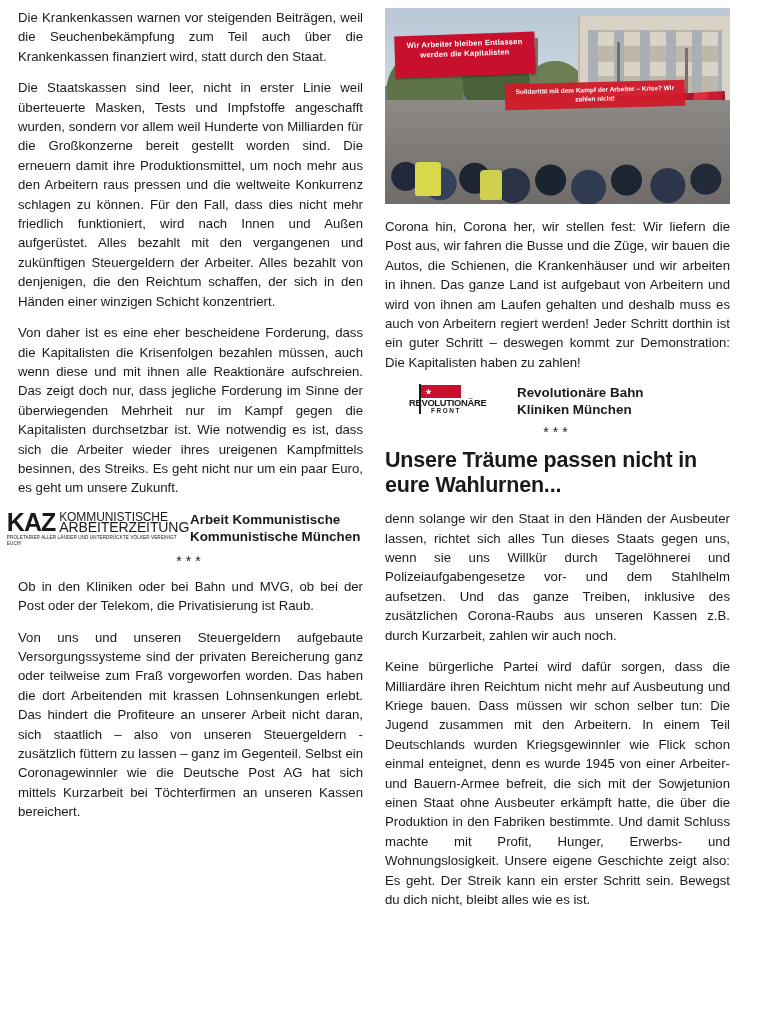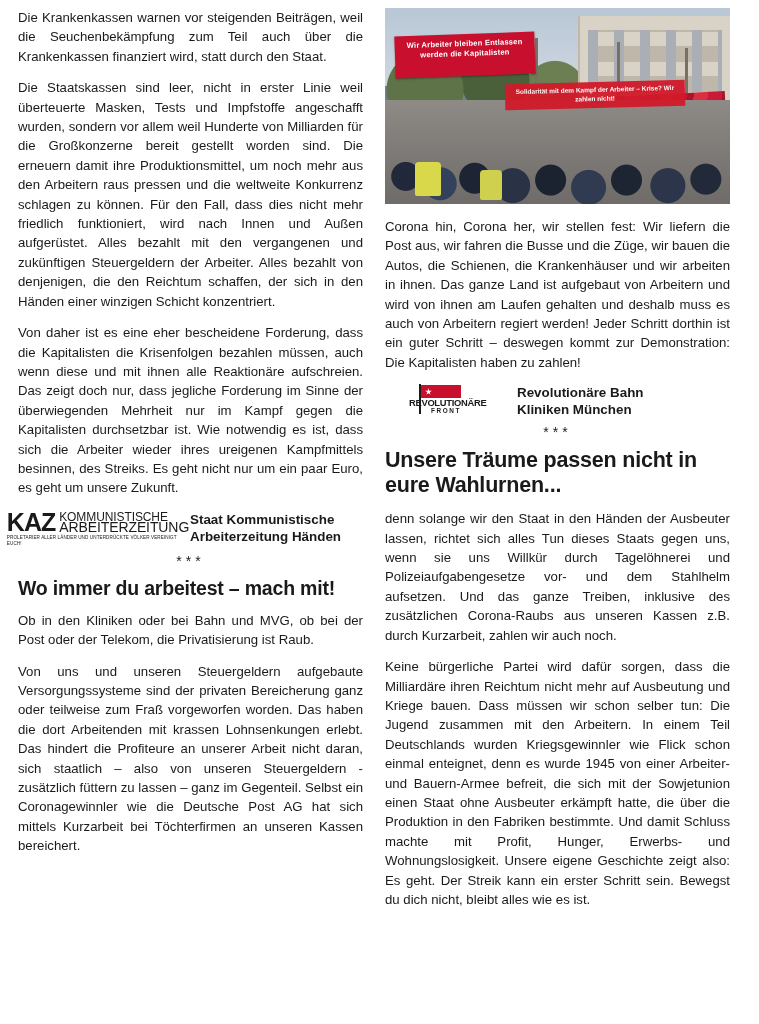--- a/index.html
+++ b/index.html
@@ -287,28 +287,27 @@
               <div class="kaz">KAZ</div>
               <div class="kaz-right">
                 <div class="kaz-l1">KOMMUNISTISCHE</div>
                 <div class="kaz-l2">ARBEITERZEITUNG</div>
               </div>
             </div>
             <div class="kaz-sub">PROLETARIER ALLER LÄNDER UND UNTERDRÜCKTE VÖLKER VEREINIGT EUCH!</div>
           </div>
         </div>
         <div class="credit-text">
-          <div>Staat Kommunistische</div>
-          <div>Arbeiterzeitung Händen</div>
+          <div>Arbeit Kommunistische</div>
+          <div>Kommunistische München</div>
         </div>
       </div>
 
       <div class="stars">***</div>
 
-      <h2 class="headline">Wo immer du arbeitest – mach mit!</h2>
 
       <p class="body">Ob in den Kliniken oder bei Bahn und MVG, ob bei der Post oder der Telekom, die Privatisierung ist Raub.</p>
       <p class="body">Von uns und unseren Steuergeldern aufgebaute Versorgungssysteme sind der privaten Bereicherung ganz oder teilweise zum Fraß vorgeworfen worden. Das haben die dort Arbeitenden mit krassen Lohnsenkungen erlebt. Das hindert die Profiteure an unserer Arbeit  nicht daran, sich staatlich – also von unseren Steuergeldern - zusätzlich füttern zu lassen – ganz im Gegenteil. Selbst ein Coronagewinnler wie die Deutsche Post AG hat sich mittels Kurzarbeit bei Töchterfirmen an unseren Kassen bereichert.</p>
     </div>
 
     <div class="col">
 
       <div class="photo-wrap">
         <div class="photo-sky"></div>
         <div class="photo-trees"></div>

